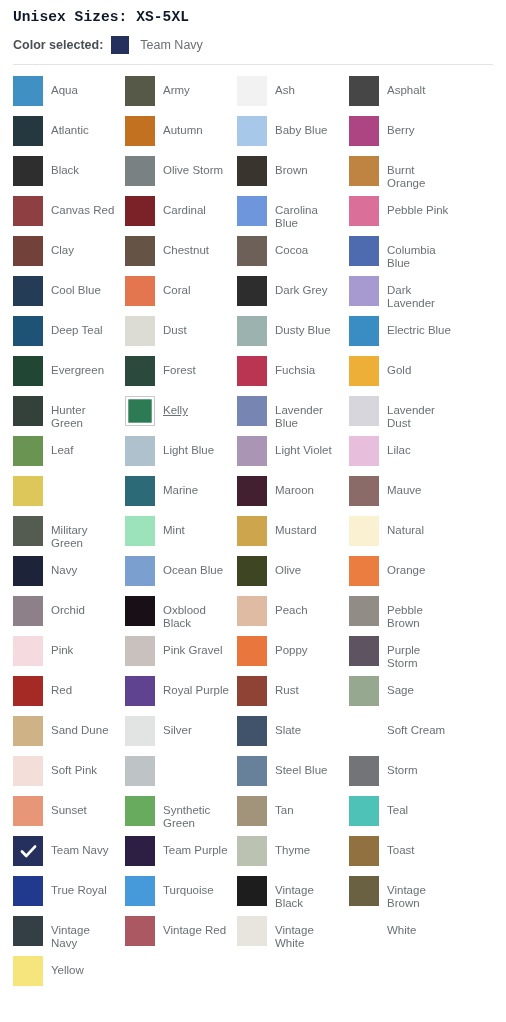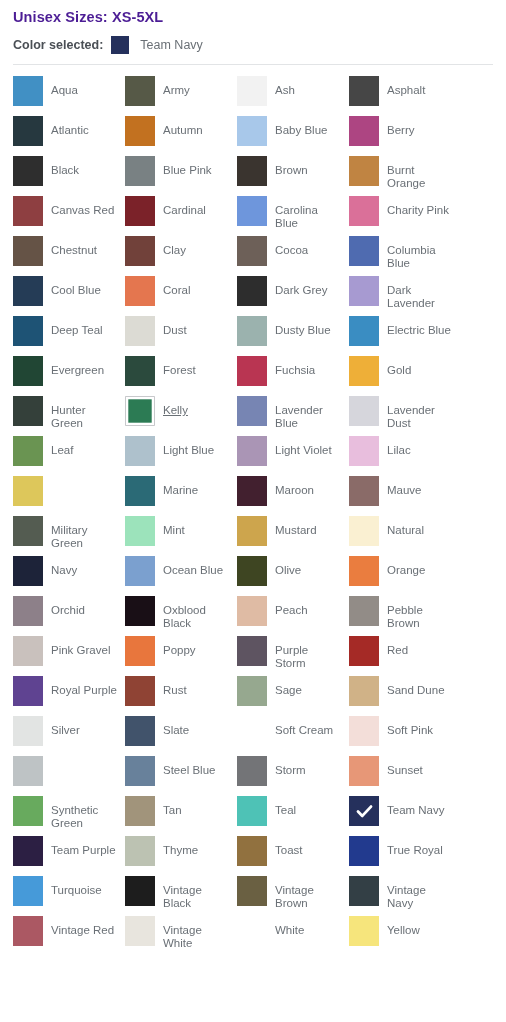--- a/index.html
+++ b/index.html
@@ -22,22 +22,23 @@
     position: relative;
     padding: 0;
   }
 
   
   .size-title {
     margin: 0;
     padding: 9px 0 0 13px;
     font-size: 14.5px;
     font-weight: bold;
-    color: #4c1d95;
+    color: #0f172a;
     letter-spacing: 0.1px;
+    font-family: Liberation Mono, monospace;
   }
 
   .selected-row {
     display: flex;
     align-items: center;
     padding: 13px 0 0 13px;
     height: 26px;
   }
   .selected-label {
     font-size: 12.5px;
@@ -197,21 +198,21 @@
       <div class="swatch-item">
         <div class="swatch-box-wrap">
           <span class="swatch-box" style="background: rgb(46, 46, 46);"></span>
         </div>
         <span class="swatch-label">Black</span>
       </div>
       <div class="swatch-item">
         <div class="swatch-box-wrap">
           <span class="swatch-box" style="background: rgb(121, 129, 131);"></span>
         </div>
-        <span class="swatch-label">Blue Pink</span>
+        <span class="swatch-label">Olive Storm</span>
       </div>
       <div class="swatch-item">
         <div class="swatch-box-wrap">
           <span class="swatch-box" style="background: rgb(58, 52, 47);"></span>
         </div>
         <span class="swatch-label">Brown</span>
       </div>
       <div class="swatch-item">
         <div class="swatch-box-wrap">
           <span class="swatch-box" style="background: rgb(192, 132, 66);"></span>
@@ -233,36 +234,36 @@
       <div class="swatch-item">
         <div class="swatch-box-wrap">
           <span class="swatch-box" style="background: rgb(110, 150, 220);"></span>
         </div>
         <span class="swatch-label">Carolina Blue</span>
       </div>
       <div class="swatch-item">
         <div class="swatch-box-wrap">
           <span class="swatch-box" style="background: rgb(218, 112, 153);"></span>
         </div>
-        <span class="swatch-label">Charity Pink</span>
+        <span class="swatch-label">Pebble Pink</span>
+      </div>
+      <div class="swatch-item">
+        <div class="swatch-box-wrap">
+          <span class="swatch-box" style="background: rgb(113, 65, 58);"></span>
+        </div>
+        <span class="swatch-label">Clay</span>
       </div>
       <div class="swatch-item">
         <div class="swatch-box-wrap">
           <span class="swatch-box" style="background: rgb(101, 83, 70);"></span>
         </div>
         <span class="swatch-label">Chestnut</span>
       </div>
       <div class="swatch-item">
         <div class="swatch-box-wrap">
-          <span class="swatch-box" style="background: rgb(113, 65, 58);"></span>
-        </div>
-        <span class="swatch-label">Clay</span>
-      </div>
-      <div class="swatch-item">
-        <div class="swatch-box-wrap">
           <span class="swatch-box" style="background: rgb(109, 96, 88);"></span>
         </div>
         <span class="swatch-label">Cocoa</span>
       </div>
       <div class="swatch-item">
         <div class="swatch-box-wrap">
           <span class="swatch-box" style="background: rgb(79, 107, 176);"></span>
         </div>
         <span class="swatch-label">Columbia Blue</span>
       </div>
@@ -473,20 +474,26 @@
         <div class="swatch-box-wrap">
           <span class="swatch-box" style="background: rgb(223, 187, 164);"></span>
         </div>
         <span class="swatch-label">Peach</span>
       </div>
       <div class="swatch-item">
         <div class="swatch-box-wrap">
           <span class="swatch-box" style="background: rgb(146, 140, 135);"></span>
         </div>
         <span class="swatch-label">Pebble Brown</span>
+      </div>
+      <div class="swatch-item">
+        <div class="swatch-box-wrap">
+          <span class="swatch-box" style="background: rgb(245, 219, 223);"></span>
+        </div>
+        <span class="swatch-label">Pink</span>
       </div>
       <div class="swatch-item">
         <div class="swatch-box-wrap">
           <span class="swatch-box" style="background: rgb(201, 193, 189);"></span>
         </div>
         <span class="swatch-label">Pink Gravel</span>
       </div>
       <div class="swatch-item">
         <div class="swatch-box-wrap">
           <span class="swatch-box" style="background: rgb(232, 118, 61);"></span>

